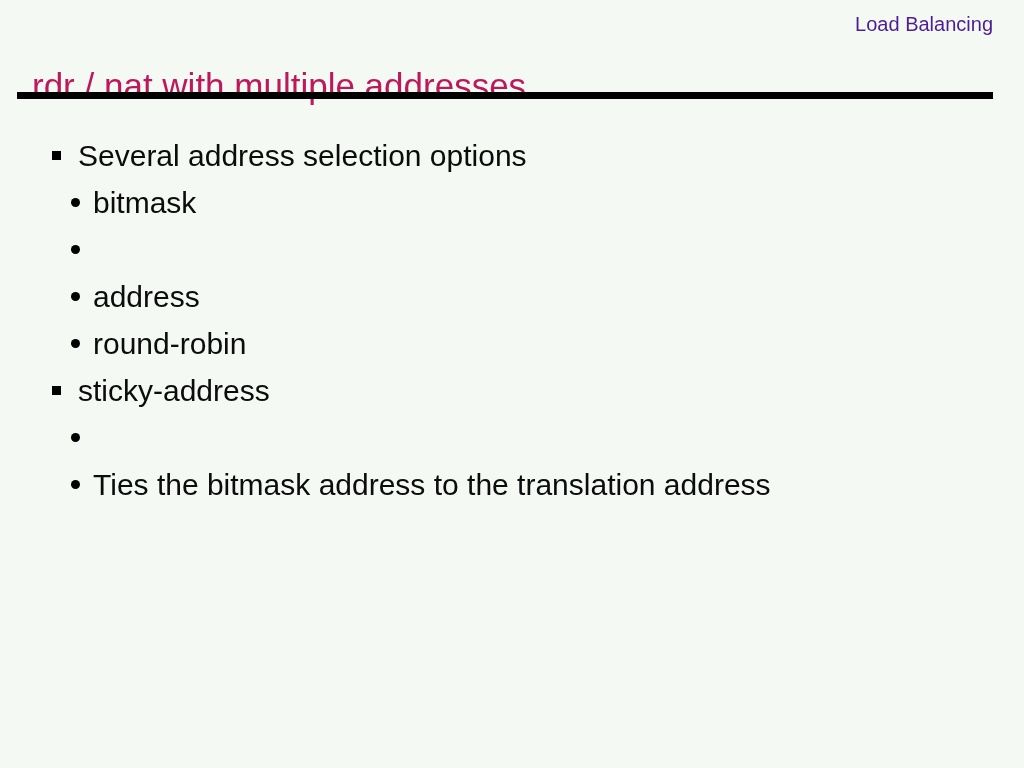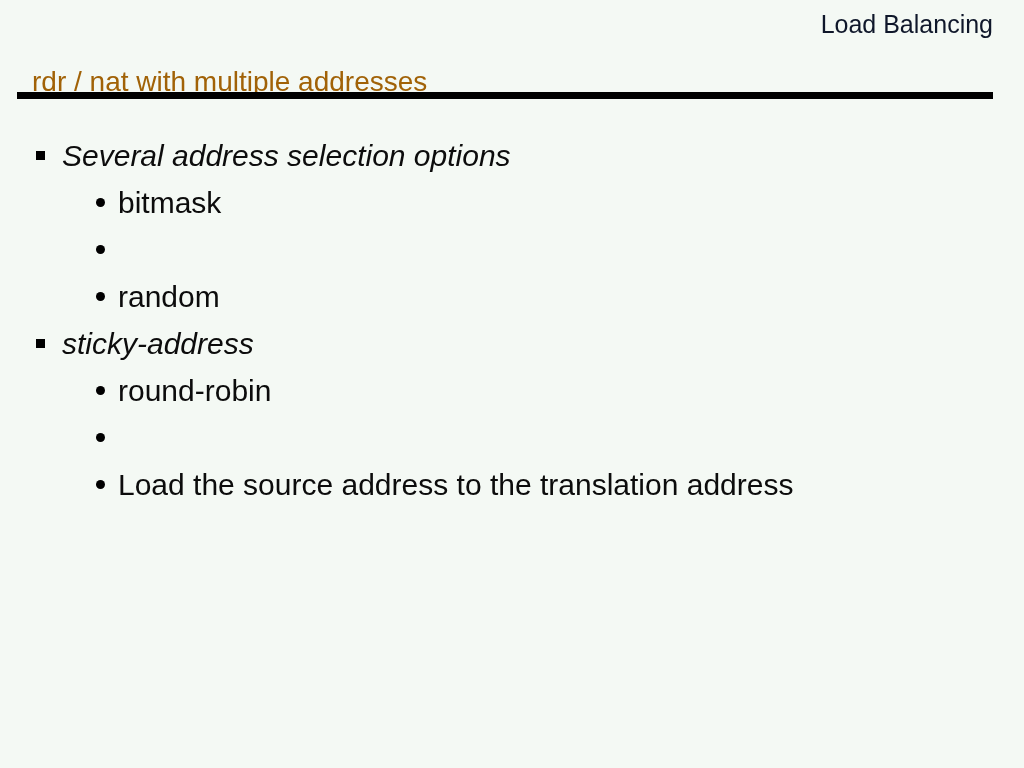--- a/index.html
+++ b/index.html
@@ -15,33 +15,33 @@
     width: 1024px;
     height: 768px;
     background: #f4f9f4;
     overflow: hidden;
     color: #0c0c0c;
   }
   .corner-label {
     position: absolute;
     top: 12px;
     right: 31px;
-    font-size: 25px;
+    font-size: 20px;
     line-height: 24px;
-    color: #0f172a;
+    color: #4c1d95;
     white-space: nowrap;
   }
   .slide-title {
     position: absolute;
     top: 42px;
     left: 32px;
-    font-size: 28px;
+    font-size: 35px;
     line-height: 42px;
     font-weight: 400;
-    color: #a16207;
+    color: #be185d;
     white-space: nowrap;
   }
   .title-rule {
     position: absolute;
     top: 92px;
     left: 17px;
     width: 976px;
     height: 7px;
     background: #000000;
   }
@@ -51,22 +51,22 @@
     left: 0;
     right: 0;
   }
   .row {
     height: 47px;
     display: flex;
     align-items: center;
     font-size: 30px;
     white-space: nowrap;
   }
-  .row.l1 { padding-left: 36px; font-style: italic; }
-  .row.l2 { padding-left: 96px; }
+  .row.l1 { padding-left: 52px; }
+  .row.l2 { padding-left: 71px; }
   .bullet {
     flex: 0 0 auto;
     display: inline-block;
   }
   .l1 .bullet {
     width: 9px;
     height: 9px;
     background: #000000;
     margin-right: 17px;
   }
@@ -103,37 +103,37 @@
       <span class="bullet"></span>
       <span class="txt">bitmask</span>
     </div>
 
     <div class="row l2">
       <span class="bullet"></span>
     </div>
 
     <div class="row l2">
       <span class="bullet"></span>
-      <span class="txt">random</span>
+      <span class="txt">address</span>
+    </div>
+
+    <div class="row l2">
+      <span class="bullet"></span>
+      <span class="txt">round-robin</span>
     </div>
 
     <div class="row l1">
       <span class="bullet"></span>
       <span class="txt">sticky-address</span>
     </div>
 
     <div class="row l2">
       <span class="bullet"></span>
-      <span class="txt">round-robin</span>
     </div>
 
     <div class="row l2">
       <span class="bullet"></span>
-    </div>
-
-    <div class="row l2">
-      <span class="bullet"></span>
-      <span class="txt">Load the source address to the translation address</span>
+      <span class="txt">Ties the bitmask address to the translation address</span>
     </div>
 
   </div>
 
 </div>
 
 </body></html>

